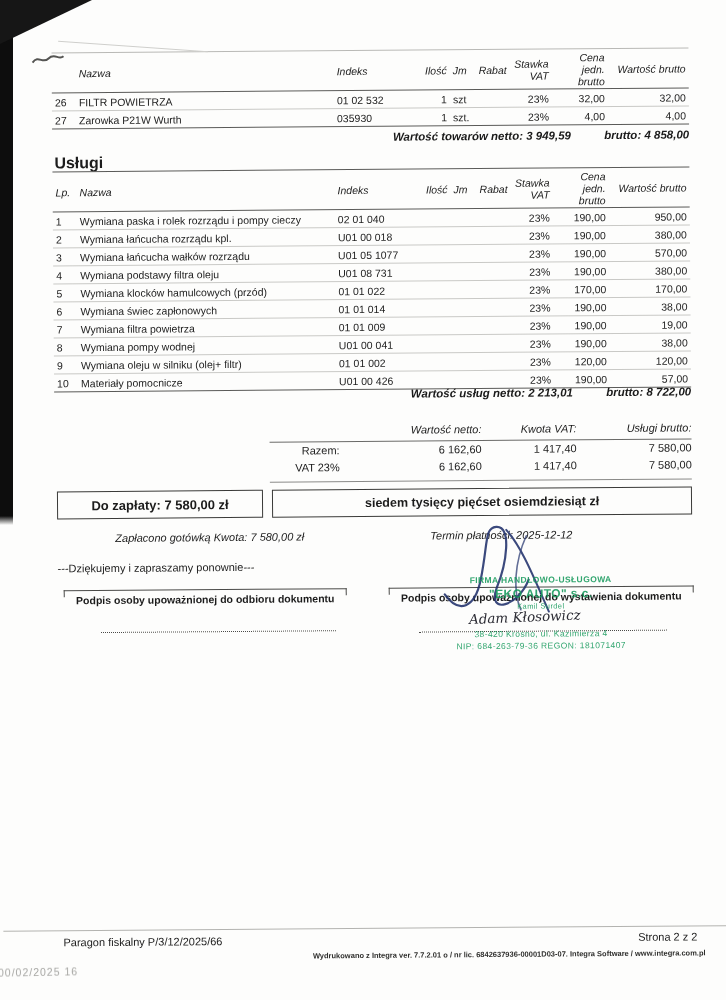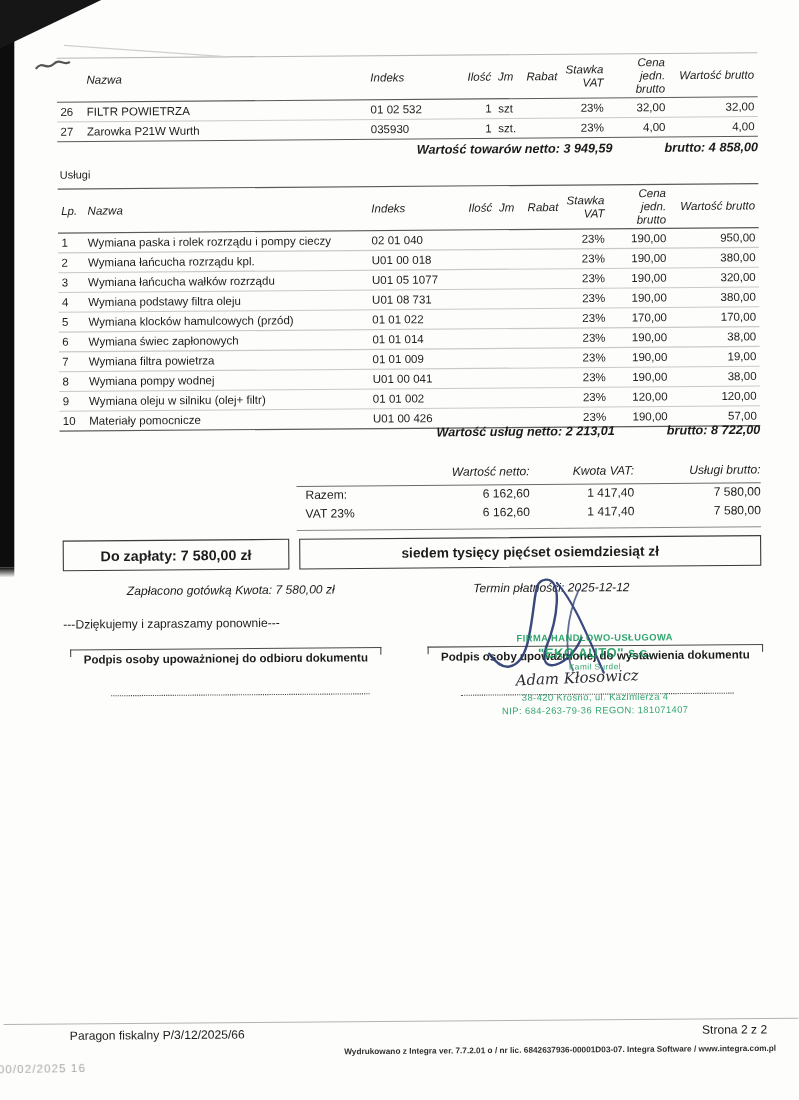--- a/index.html
+++ b/index.html
@@ -18,32 +18,32 @@
   .num{text-align:right;}
   .hcell{font-style:italic;white-space:normal;color:#222;}
   .hdr{align-items:center;border-bottom:1px solid #5a5a58;}
   .products .hdr{min-height:37px;border-top:1px solid #b9b9b6;}
   .services .hdr{min-height:33px;border-top:1px solid #5a5a58;}
   .r{align-items:center;min-height:17px;border-bottom:1px solid #c9c9c6;}
   .r.last{border-bottom:1px solid #5a5a58;}
 
   .sumline{position:absolute;width:392px;left:300px;text-align:right;
     font-style:italic;font-weight:bold;font-size:11.5px;color:#1a1a1a;}
-  .sumline .gap{margin-left:44px;}
-
-  .section-title{position:absolute;font-weight:normal;font-size:10px;}
+  .sumline .gap{margin-left:30px;}
+
+  .section-title{position:absolute;font-weight:bold;font-size:16px;}
 
   
   .totals{position:absolute;left:270px;top:422px;width:422px;
     border-bottom:1px solid #8a8a88;padding-bottom:5px;}
   .tgrid{display:grid;grid-template-columns:70px 142px 95px 115px;}
   .tc{font-size:11px;line-height:13px;padding:2px 0;}
   .thead .tc{font-style:italic;border-bottom:0;padding-bottom:4px;}
   .thead{border-bottom:1px solid #6a6a68;}
-  .tlabel{padding-left:8px;text-align:left;}
+  .tlabel{padding-left:8px;text-align:right;}
 
   
   .due-box{position:absolute;left:57px;top:489px;width:204px;height:26px;
     border:1px solid #3a3a38;display:flex;align-items:center;justify-content:center;
     font-weight:bold;font-size:13px;}
   .words-box{position:absolute;left:272px;top:489px;width:418px;height:26px;
     border:1px solid #3a3a38;display:flex;align-items:center;justify-content:center;
     font-weight:bold;font-size:12.5px;}
   .paid{position:absolute;left:115px;top:530px;font-style:italic;font-size:11px;}
   .deadline{position:absolute;left:430px;top:530px;font-style:italic;font-size:11px;}
@@ -173,21 +173,21 @@
       </div>
       <div class="grid r">
         <div class="c">3</div>
         <div class="c">Wymiana łańcucha wałków rozrządu</div>
         <div class="c">U01 05 1077</div>
         <div class="c num"></div>
         <div class="c"></div>
         <div class="c"></div>
         <div class="c num">23%</div>
         <div class="c num">190,00</div>
-        <div class="c num">320,00</div>
+        <div class="c num">570,00</div>
       </div>
       <div class="grid r">
         <div class="c">4</div>
         <div class="c">Wymiana podstawy filtra oleju</div>
         <div class="c">U01 08 731</div>
         <div class="c num"></div>
         <div class="c"></div>
         <div class="c"></div>
         <div class="c num">23%</div>
         <div class="c num">190,00</div>

